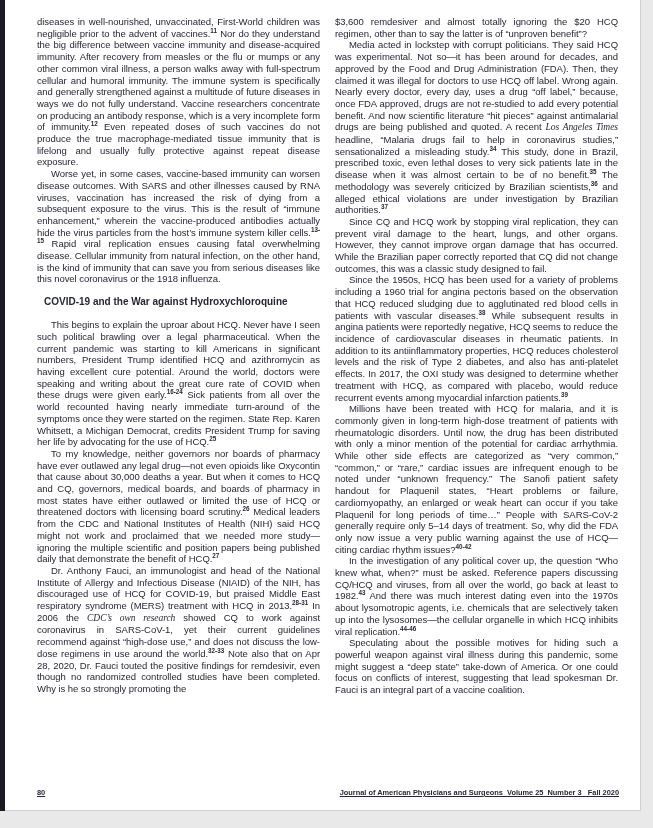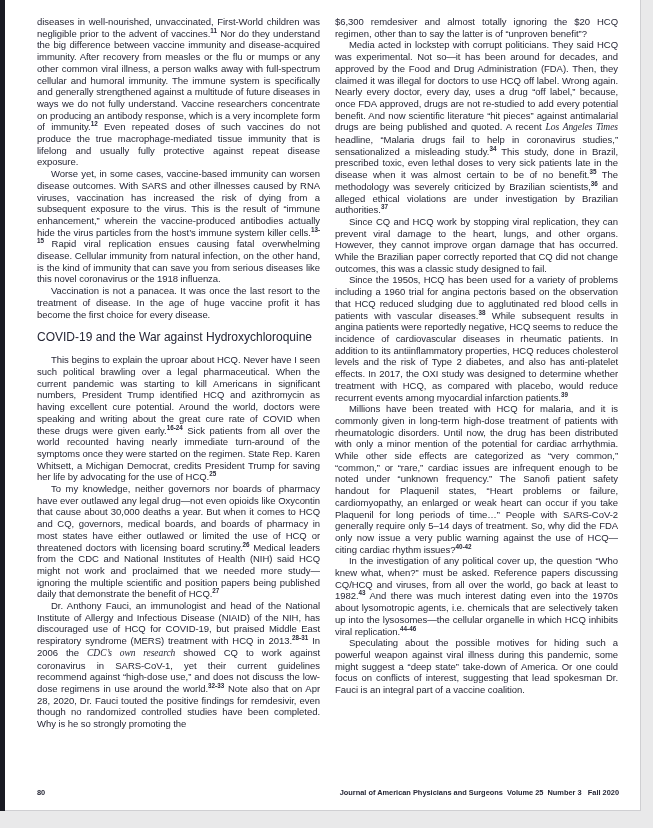--- a/index.html
+++ b/index.html
@@ -36,63 +36,63 @@
     width:283px;
     color:#262736;
     font-size:9.5px;
     line-height:11.7px;
     text-align:justify;
     letter-spacing:-0.05px;
   }
   .col p.para { margin:0; }
   .col p.indent { text-indent:14px; }
   .col h2.section-heading {
-    font-size:12px;
+    font-size:10px;
     line-height:12px;
-    font-weight:normal;
-    margin:11px 0 11px 0;
+    font-weight:bold;
+    margin:11px 0 11px 7px;
     text-align:left;
     letter-spacing:0;
   }
   .col sup {
     font-size:6.3px;
     font-weight:bold;
     line-height:0;
     vertical-align:super;
     letter-spacing:0;
   }
   .col em { font-style:italic;font-family:Liberation Serif, serif; }
   .footer {
     position:absolute; left:32px; top:788px;
     width:582px;
     display:flex; justify-content:space-between; align-items:baseline;
     color:#262736;
     font-size:7.4px;
     font-weight:bold;
+    text-decoration:underline;
   }
   .footer .journal-line { white-space:pre; }
 </style>
 </head>
 <body>
 
 <div class="viewport">
   <div class="left-edge"></div>
   <div class="page">
     <div class="columns">
       <div class="col">
           <p class="para"><span>diseases in well-nourished, unvaccinated, First-World children was negligible prior to the advent of vaccines.</span><sup>11</sup><span> Nor do they understand the big difference between vaccine immunity and disease-acquired immunity. After recovery from measles or the flu or mumps or any other common viral illness, a person walks away with full-spectrum cellular and humoral immunity. The immune system is specifically and generally strengthened against a multitude of future diseases in ways we do not fully understand. Vaccine researchers concentrate on producing an antibody response, which is a very incomplete form of immunity.</span><sup>12</sup><span> Even repeated doses of such vaccines do not produce the true macrophage-mediated tissue immunity that is lifelong and usually fully protective against repeat disease exposure.</span></p>
           <p class="para indent"><span>Worse yet, in some cases, vaccine-based immunity can worsen disease outcomes. With SARS and other illnesses caused by RNA viruses, vaccination has increased the risk of dying from a subsequent exposure to the virus. This is the result of “immune enhancement,” wherein the vaccine-produced antibodies actually hide the virus particles from the host’s immune system killer cells.</span><sup>13-15</sup><span> Rapid viral replication ensues causing fatal overwhelming disease. Cellular immunity from natural infection, on the other hand, is the kind of immunity that can save you from serious diseases like this novel coronavirus or the 1918 influenza.</span></p>
-          <p class="para indent"><span>Vaccination is not a panacea. It was once the last resort to the treatment of disease. In the age of huge vaccine profit it has become the first choice for every disease.</span></p>
           <h2 class="section-heading">COVID-19 and the War against Hydroxychloroquine</h2>
           <p class="para indent"><span>This begins to explain the uproar about HCQ. Never have I seen such political brawling over a legal pharmaceutical. When the current pandemic was starting to kill Americans in significant numbers, President Trump identified HCQ and azithromycin as having excellent cure potential. Around the world, doctors were speaking and writing about the great cure rate of COVID when these drugs were given early.</span><sup>16-24</sup><span> Sick patients from all over the world recounted having nearly immediate turn-around of the symptoms once they were started on the regimen. State Rep. Karen Whitsett, a Michigan Democrat, credits President Trump for saving her life by advocating for the use of HCQ.</span><sup>25</sup></p>
           <p class="para indent"><span>To my knowledge, neither governors nor boards of pharmacy have ever outlawed any legal drug—not even opioids like Oxycontin that cause about 30,000 deaths a year. But when it comes to HCQ and CQ, governors, medical boards, and boards of pharmacy in most states have either outlawed or limited the use of HCQ or threatened doctors with licensing board scrutiny.</span><sup>26</sup><span> Medical leaders from the CDC and National Institutes of Health (NIH) said HCQ might not work and proclaimed that we needed more study—ignoring the multiple scientific and position papers being published daily that demonstrate the benefit of HCQ.</span><sup>27</sup></p>
           <p class="para indent"><span>Dr. Anthony Fauci, an immunologist and head of the National Institute of Allergy and Infectious Disease (NIAID) of the NIH, has discouraged use of HCQ for COVID-19, but praised Middle East respiratory syndrome (MERS) treatment with HCQ in 2013.</span><sup>28-31</sup><span> In 2006 the </span><em>CDC’s own research</em><span> showed CQ to work against coronavirus in SARS-CoV-1, yet their current guidelines recommend against “high-dose use,” and does not discuss the low-dose regimens in use around the world.</span><sup>32-33</sup><span> Note also that on Apr 28, 2020, Dr. Fauci touted the positive findings for remdesivir, even though no randomized controlled studies have been completed. Why is he so strongly promoting the</span></p>
         </div>
       <div class="col">
-          <p class="para"><span>$6,300 remdesiver and almost totally ignoring the $20 HCQ regimen, other than to say the latter is of “unproven benefit”?</span></p>
+          <p class="para"><span>$3,600 remdesiver and almost totally ignoring the $20 HCQ regimen, other than to say the latter is of “unproven benefit”?</span></p>
           <p class="para indent"><span>Media acted in lockstep with corrupt politicians. They said HCQ was experimental. Not so—it has been around for decades, and approved by the Food and Drug Administration (FDA). Then, they claimed it was illegal for doctors to use HCQ off label. Wrong again. Nearly every doctor, every day, uses a drug “off label,” because, once FDA approved, drugs are not re-studied to add every potential benefit. And now scientific literature “hit pieces” against antimalarial drugs are being published and quoted. A recent </span><em>Los Angeles Times</em><span> headline, “Malaria drugs fail to help in coronavirus studies,” sensationalized a misleading study.</span><sup>34</sup><span> This study, done in Brazil, prescribed toxic, even lethal doses to very sick patients late in the disease when it was almost certain to be of no benefit.</span><sup>35</sup><span> The methodology was severely criticized by Brazilian scientists,</span><sup>36</sup><span> and alleged ethical violations are under investigation by Brazilian authorities.</span><sup>37</sup></p>
           <p class="para indent"><span>Since CQ and HCQ work by stopping viral replication, they can prevent viral damage to the heart, lungs, and other organs. However, they cannot improve organ damage that has occurred. While the Brazilian paper correctly reported that CQ did not change outcomes, this was a classic study designed to fail.</span></p>
           <p class="para indent"><span>Since the 1950s, HCQ has been used for a variety of problems including a 1960 trial for angina pectoris based on the observation that HCQ reduced sludging due to agglutinated red blood cells in patients with vascular diseases.</span><sup>38</sup><span> While subsequent results in angina patients were reportedly negative, HCQ seems to reduce the incidence of cardiovascular diseases in rheumatic patients. In addition to its antiinflammatory properties, HCQ reduces cholesterol levels and the risk of Type 2 diabetes, and also has anti-platelet effects. In 2017, the OXI study was designed to determine whether treatment with HCQ, as compared with placebo, would reduce recurrent events among myocardial infarction patients.</span><sup>39</sup></p>
           <p class="para indent"><span>Millions have been treated with HCQ for malaria, and it is commonly given in long-term high-dose treatment of patients with rheumatologic disorders. Until now, the drug has been distributed with only a minor mention of the potential for cardiac arrhythmia. While other side effects are categorized as “very common,” “common,” or “rare,” cardiac issues are infrequent enough to be noted under “unknown frequency.” The Sanofi patient safety handout for Plaquenil states, “Heart problems or failure, cardiomyopathy, an enlarged or weak heart can occur if you take Plaquenil for long periods of time…” People with SARS-CoV-2 generally require only 5–14 days of treatment. So, why did the FDA only now issue a very public warning against the use of HCQ—citing cardiac rhythm issues?</span><sup>40-42</sup></p>
           <p class="para indent"><span>In the investigation of any political cover up, the question “Who knew what, when?” must be asked. Reference papers discussing CQ/HCQ and viruses, from all over the world, go back at least to 1982.</span><sup>43</sup><span> And there was much interest dating even into the 1970s about lysomotropic agents, i.e. chemicals that are selectively taken up into the lysosomes—the cellular organelle in which HCQ inhibits viral replication.</span><sup>44-46</sup></p>
           <p class="para indent"><span>Speculating about the possible motives for hiding such a powerful weapon against viral illness during this pandemic, some might suggest a “deep state” take-down of America. Or one could focus on conflicts of interest, suggesting that lead spokesman Dr. Fauci is an integral part of a vaccine coalition.</span></p>
         </div>
     </div>
     <div class="footer">
       <span class="pagenum">80</span>

